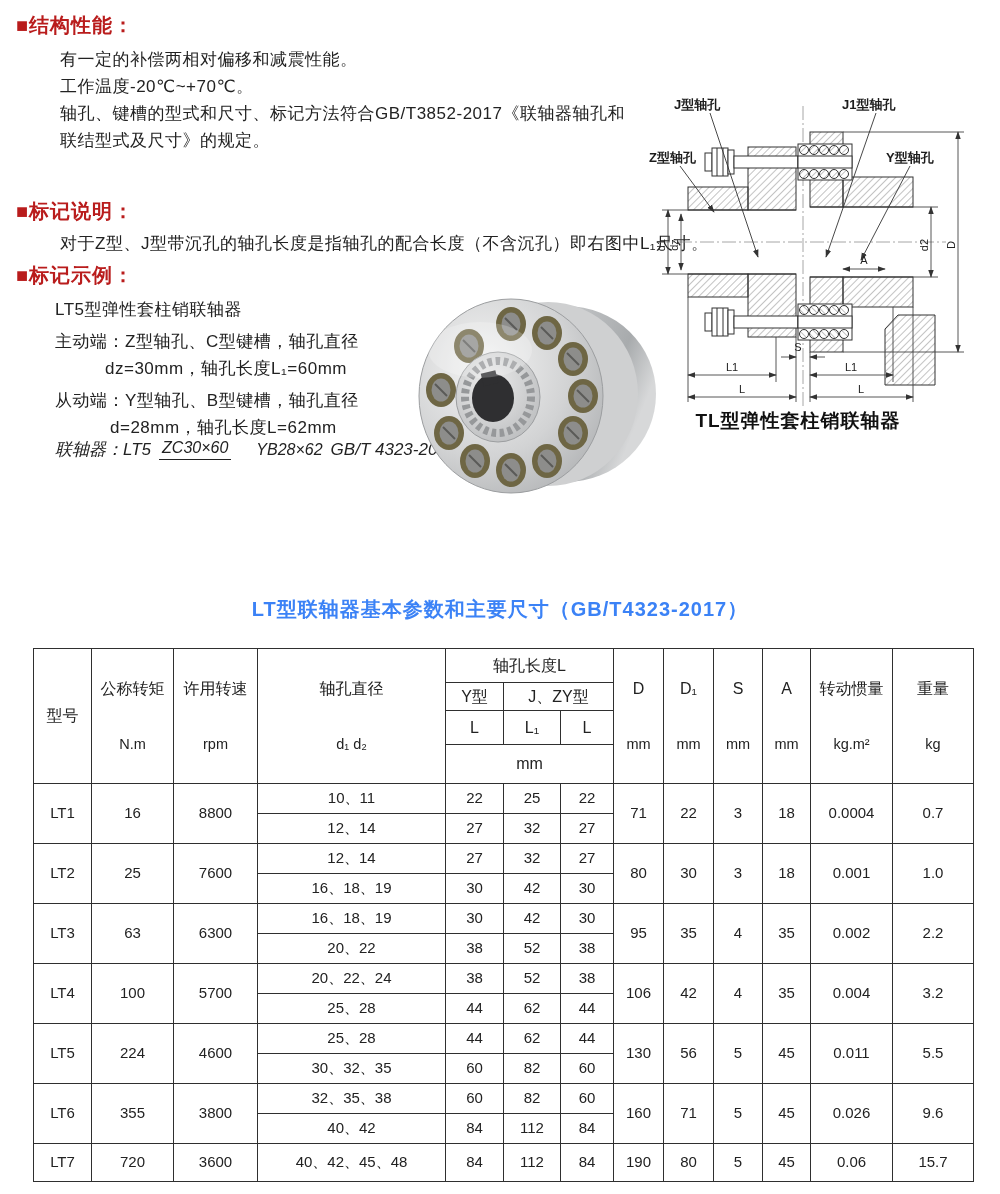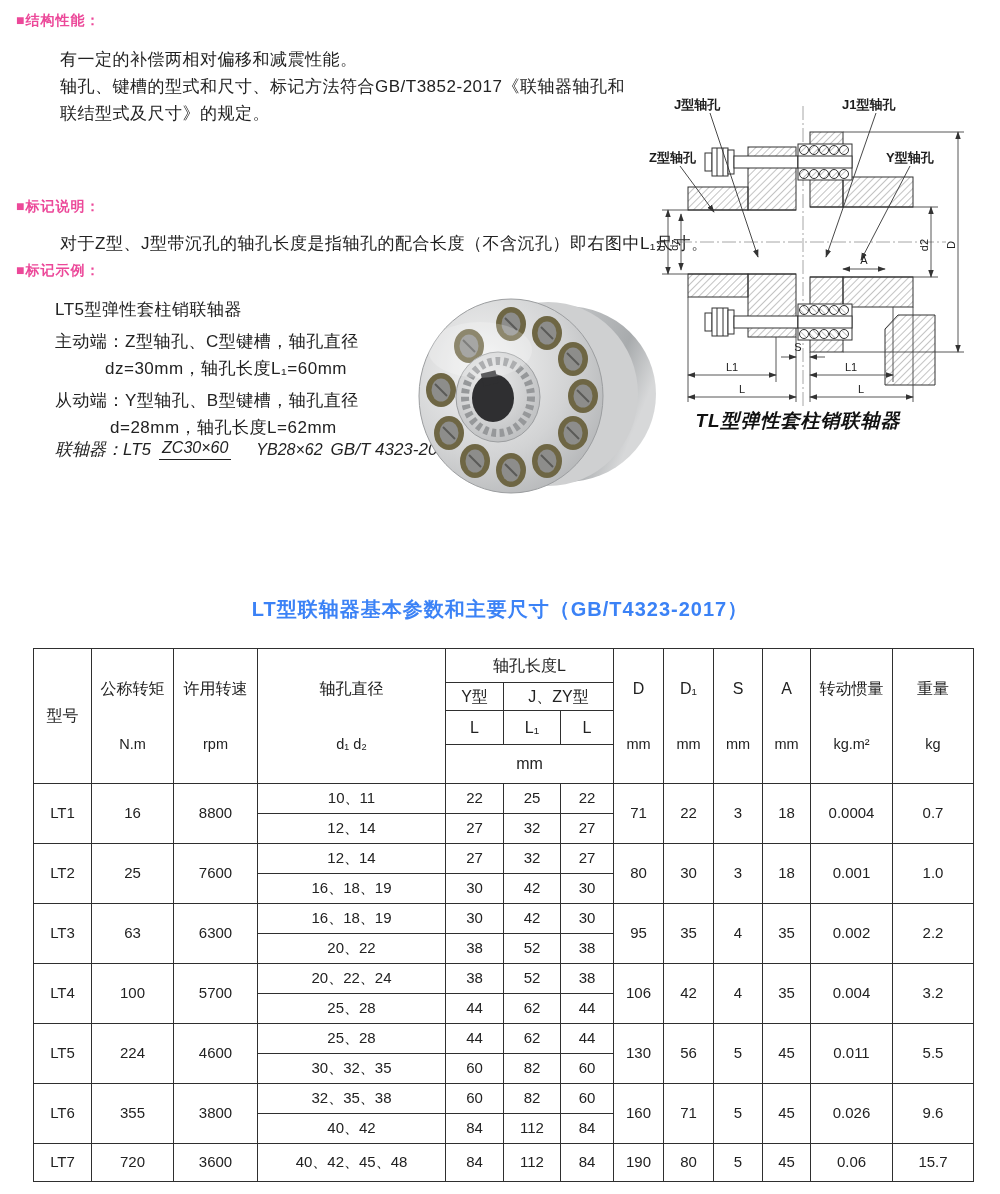--- a/index.html
+++ b/index.html
@@ -2,21 +2,21 @@
 <html><head>
 <meta charset="utf-8">
 <style>
   html,body{margin:0;padding:0;}
   body{
     width:1000px;height:1194px;position:relative;background:#ffffff;
     font-family:"Liberation Sans","DejaVu Sans",sans-serif;color:#1c1c1c;
     overflow:hidden;
   }
   .abs{position:absolute;}
-  .sec-heading{font-size:14px;font-weight:700;letter-spacing:1px;color:#ec4899;}
+  .sec-heading{font-size:20px;font-weight:700;letter-spacing:1px;color:#b91c1c;}
   .body-line{font-size:17px;line-height:27px;color:#222;letter-spacing:0.5px;}
   .example-line{font-size:17px;color:#222;letter-spacing:0.5px;}
   .coupling-designation{display:flex;align-items:center;gap:8px;font-size:17px;color:#222;font-style:italic;}
   .frac{display:inline-flex;flex-direction:row;align-items:center;font-size:16px;line-height:1.15;gap:25px;}
   .frac .num{border-bottom:1.6px solid #222;padding:0 3px 1px 3px;}
   .frac .den{padding-top:1px;text-align:right;}
   .diagram-caption{font-size:19px;font-weight:600;color:#111;text-align:center;letter-spacing:1px;}
   .table-title{font-size:20px;font-weight:600;color:#3b82f6;text-align:center;letter-spacing:1px;}
   table.spec{border-collapse:collapse;table-layout:fixed;background:#fff;}
   table.spec th,table.spec td{
@@ -28,20 +28,21 @@
   tbody tr{height:30px;}
   tbody tr.tall{height:38px;}
   svg text{font-family:"Liberation Sans","DejaVu Sans",sans-serif;}
 </style>
 </head>
 <body>
 
 <div class="abs sec-heading" style="left:16px;top:12px;">■结构性能：</div>
 <div class="abs" style="left:60px;top:46px;width:620px;">
   <div class="body-line">有一定的补偿两相对偏移和减震性能。</div>
+  <div class="body-line">工作温度-20℃~+70℃。</div>
   <div class="body-line">轴孔、键槽的型式和尺寸、标记方法符合GB/T3852-2017《联轴器轴孔和</div>
   <div class="body-line">联结型式及尺寸》的规定。</div>
 </div>
 
 <div class="abs sec-heading" style="left:16px;top:198px;">■标记说明：</div>
 <div class="abs body-line" style="left:60px;top:230px;width:680px;">对于Z型、J型带沉孔的轴孔长度是指轴孔的配合长度（不含沉孔）即右图中L₁尺寸。</div>
 
 <div class="abs sec-heading" style="left:16px;top:262px;">■标记示例：</div>
 <div class="abs example-line" style="left:55px;top:298px;">LT5型弹性套柱销联轴器</div>
 <div class="abs example-line" style="left:55px;top:330px;">主动端：Z型轴孔、C型键槽，轴孔直径</div>
@@ -230,21 +231,21 @@
     <text x="307" y="153" transform="rotate(-90 307 153)" text-anchor="middle">D</text>
     <text x="216" y="172" text-anchor="middle">A</text>
     <text x="150" y="259" text-anchor="middle">S</text>
     <text x="84" y="279" text-anchor="middle">L1</text>
     <text x="94" y="301" text-anchor="middle">L</text>
     <text x="203" y="279" text-anchor="middle">L1</text>
     <text x="213" y="301" text-anchor="middle">L</text>
   </g>
 </svg>
 
-<div class="abs diagram-caption" style="left:648px;top:408px;width:300px;font-style:italic;">TL型弹性套柱销联轴器</div>
+<div class="abs diagram-caption" style="left:648px;top:408px;width:300px;">TL型弹性套柱销联轴器</div>
 
 <div class="abs table-title" style="left:0;top:596px;width:1000px;">LT型联轴器基本参数和主要尺寸（GB/T4323-2017）</div>
 
 <table class="spec abs" style="left:33px;top:648px;">
   <colgroup>
     <col style="width:58px">
       <col style="width:82px">
       <col style="width:84px">
       <col style="width:188px">
     <col style="width:58px">

